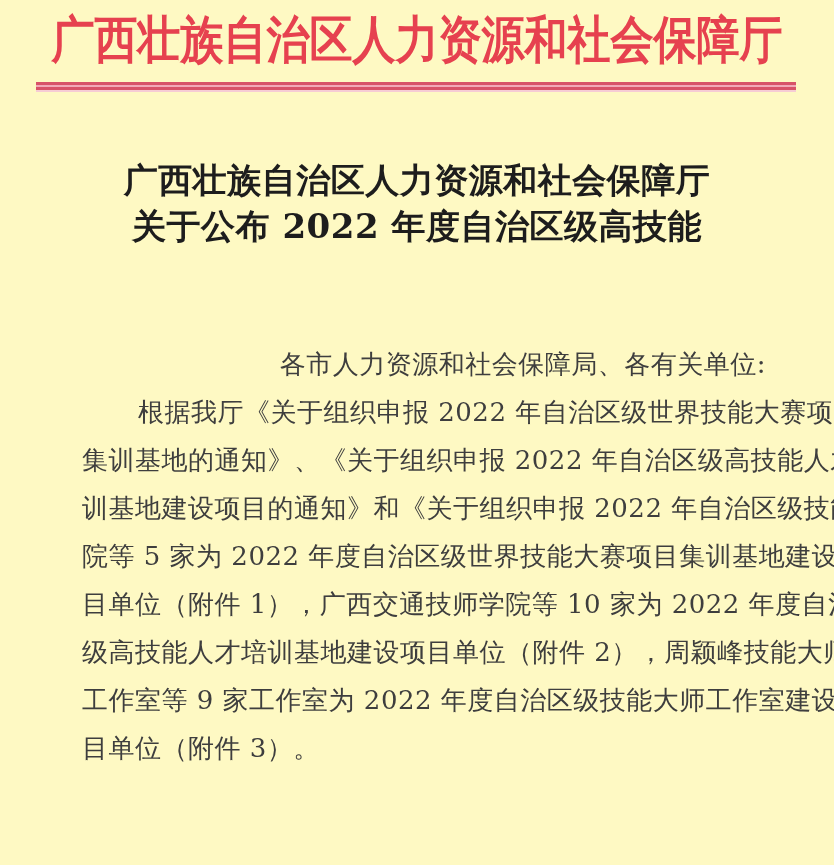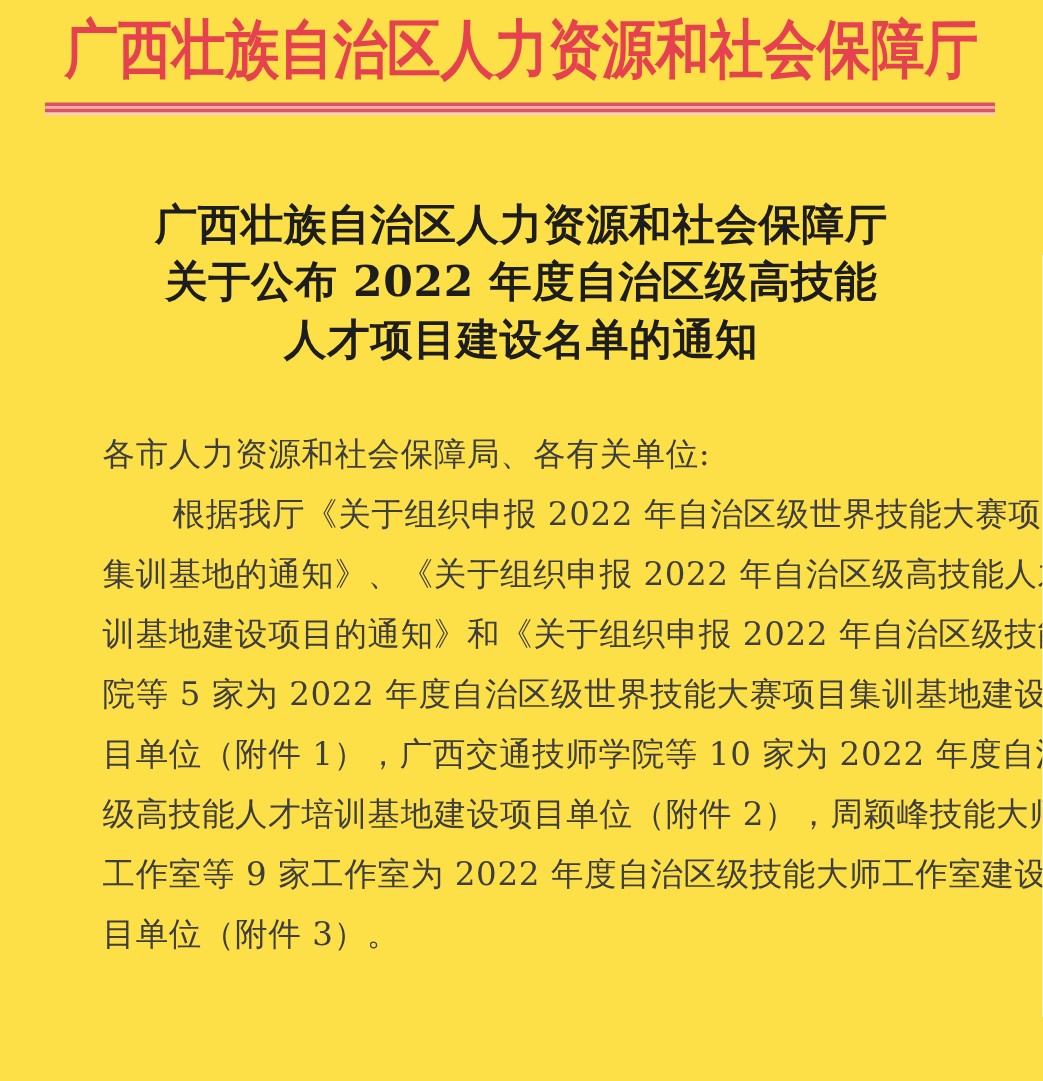--- a/index.html
+++ b/index.html
@@ -5,21 +5,21 @@
   html, body {
     margin: 0;
     padding: 0;
     background: #ffffff;
   }
   .page {
     position: relative;
     width: 834px;
     height: 865px;
     overflow: hidden;
-    background: #fde047;
+    background: #fef9c3;
     font-family: "DejaVu Serif", "Liberation Serif", serif;
   }
 
   
   .letterhead {
     position: absolute;
     top: 6px;
     left: 0;
     width: 100%;
     text-align: center;
@@ -65,21 +65,21 @@
     position: absolute;
     top: 340px;
     left: 82px;
     width: 684px;
     font-size: 26px;
     line-height: 48px;
     color: #3e3e3e;
     letter-spacing: 0.5px;
   }
   .salutation {
-    text-align: left;
+    text-align: right;
     white-space: nowrap;
   }
   .para-line {
     text-align: justify;
     text-align-last: justify;
     white-space: nowrap;
   }
   .para-line.first {
     text-indent: 56px;
   }
@@ -98,21 +98,20 @@
   <div class="red-rule">
     <div class="band-a"></div>
     <div class="band-b"></div>
     <div class="band-c"></div>
     <div class="band-d"></div>
   </div>
 
   <div class="doc-title">
     <span class="title-line">广西壮族自治区人力资源和社会保障厅</span>
     <span class="title-line">关于公布 2022 年度自治区级高技能</span>
-    <span class="title-line">人才项目建设名单的通知</span>
   </div>
 
   <div class="doc-body">
     <div class="salutation">各市人力资源和社会保障局、各有关单位:</div>
     <div class="para-line first">根据我厅《关于组织申报 2022 年自治区级世界技能大赛项目</div>
     <div class="para-line">集训基地的通知》、《关于组织申报 2022 年自治区级高技能人才培</div>
     <div class="para-line">训基地建设项目的通知》和《关于组织申报 2022 年自治区级技能</div>
     <div class="para-line">院等 5 家为 2022 年度自治区级世界技能大赛项目集训基地建设项</div>
     <div class="para-line">目单位（附件 1），广西交通技师学院等 10 家为 2022 年度自治区</div>
     <div class="para-line">级高技能人才培训基地建设项目单位（附件 2），周颖峰技能大师</div>

